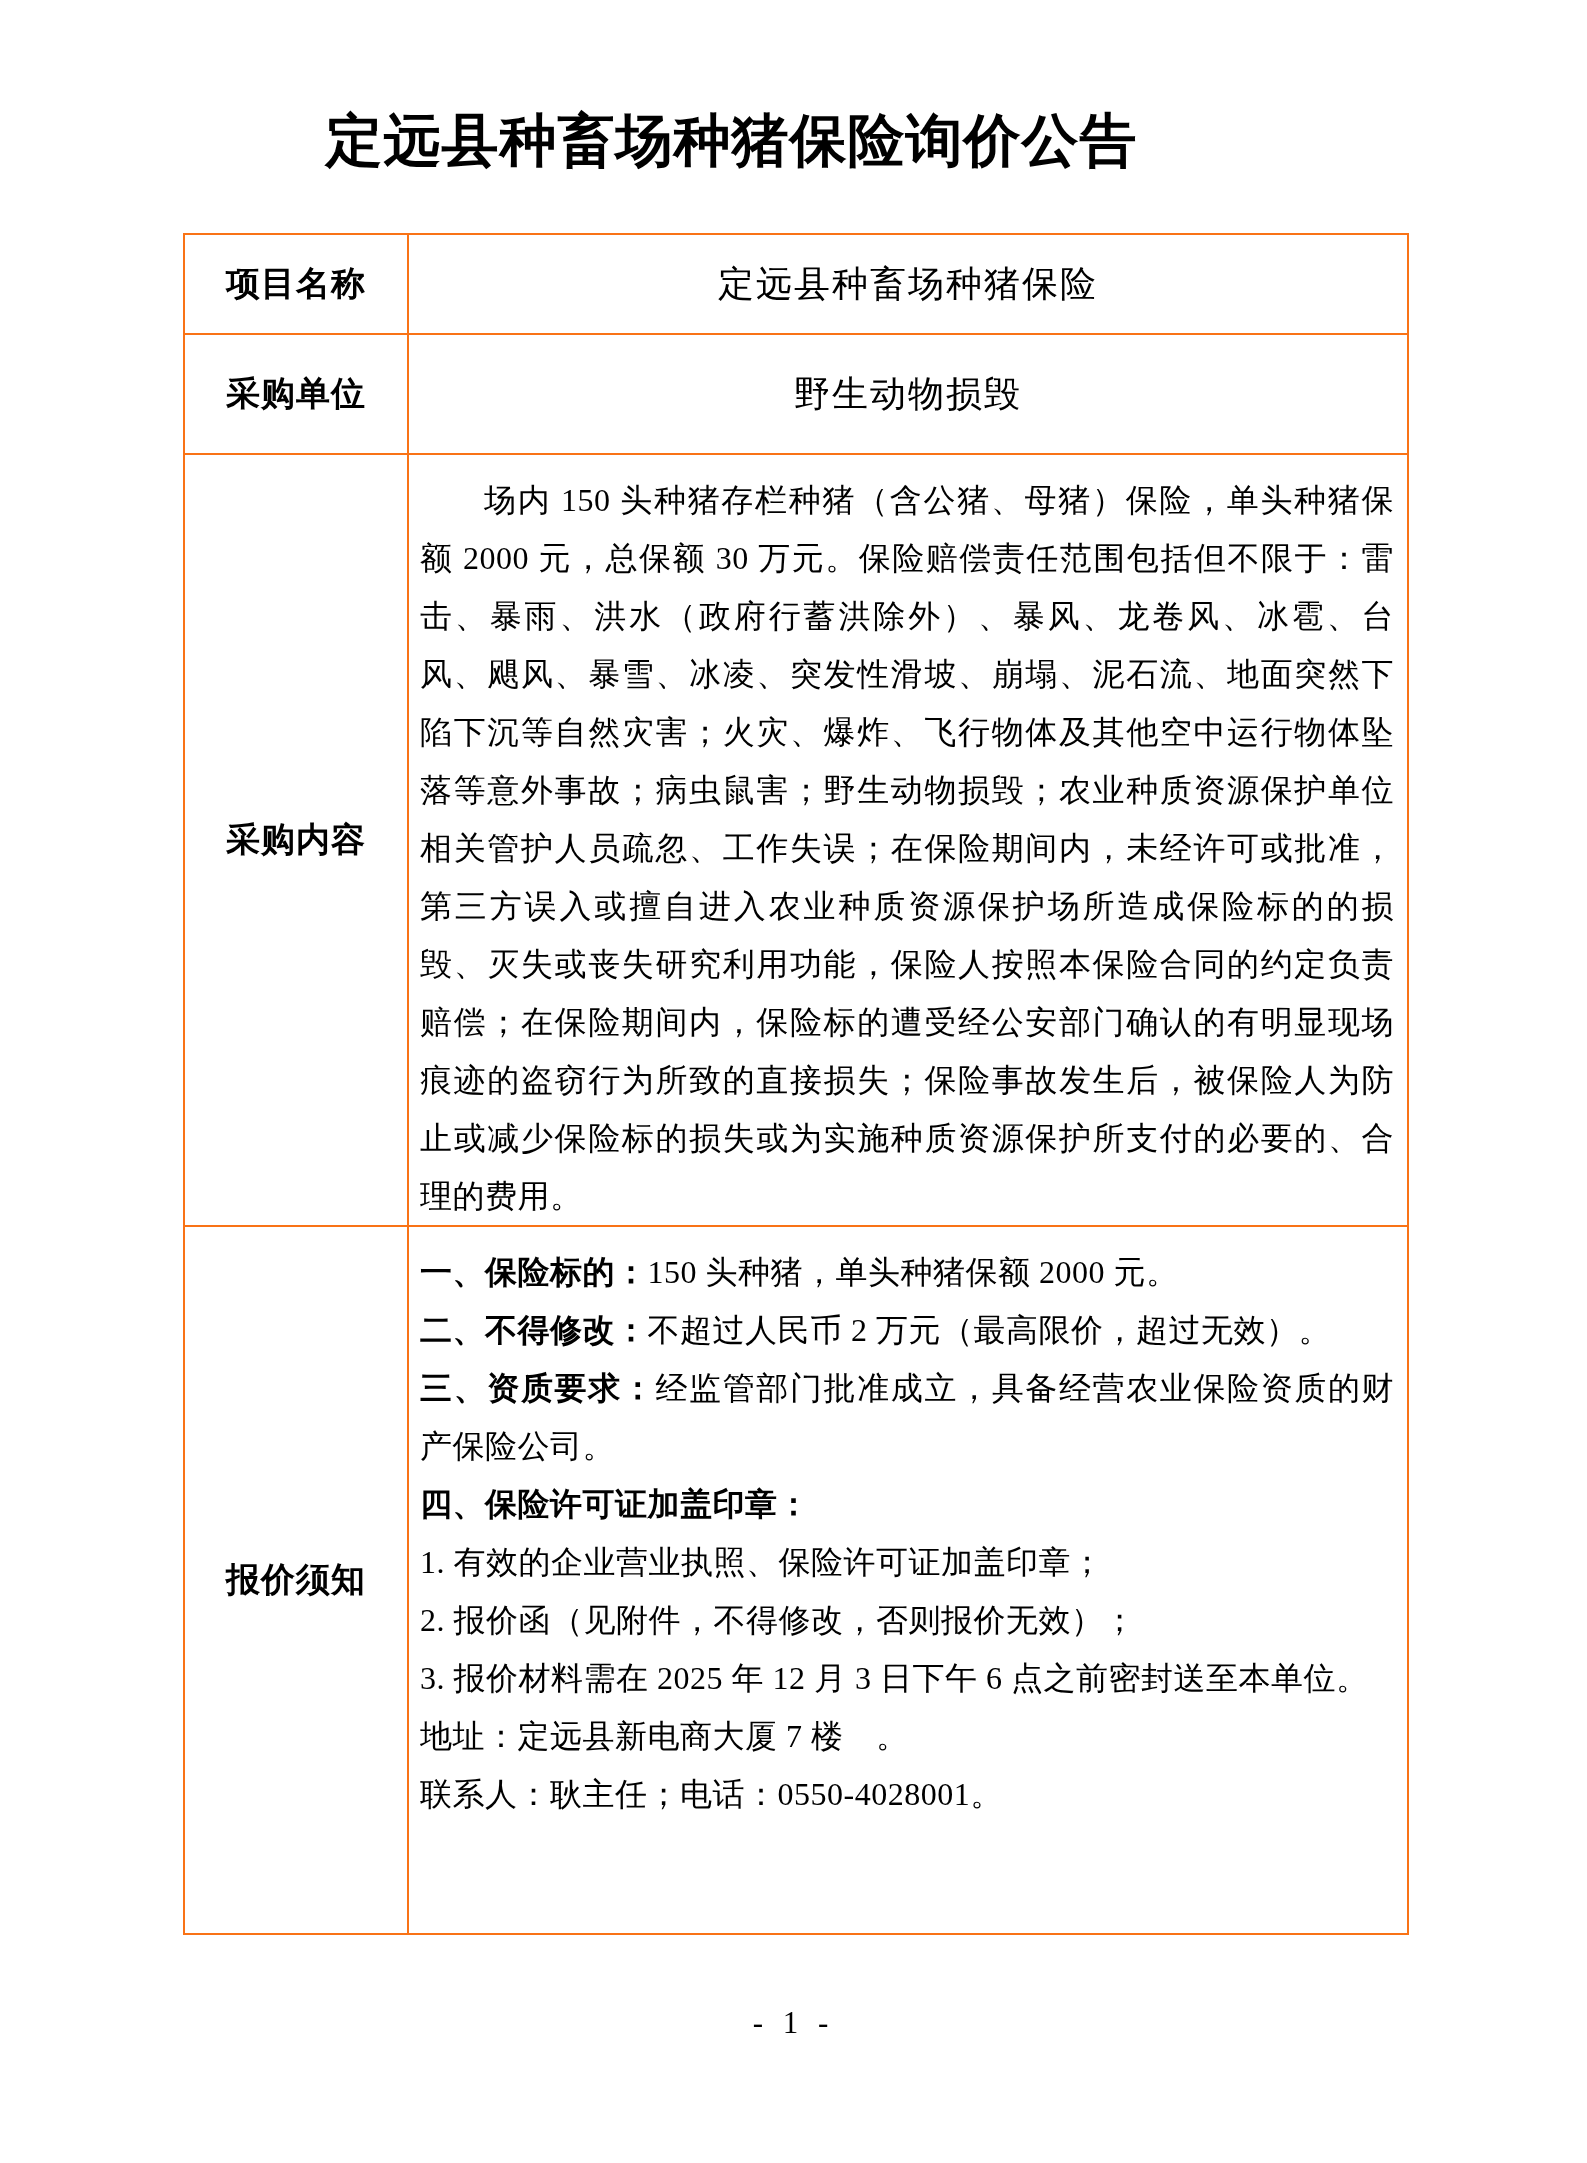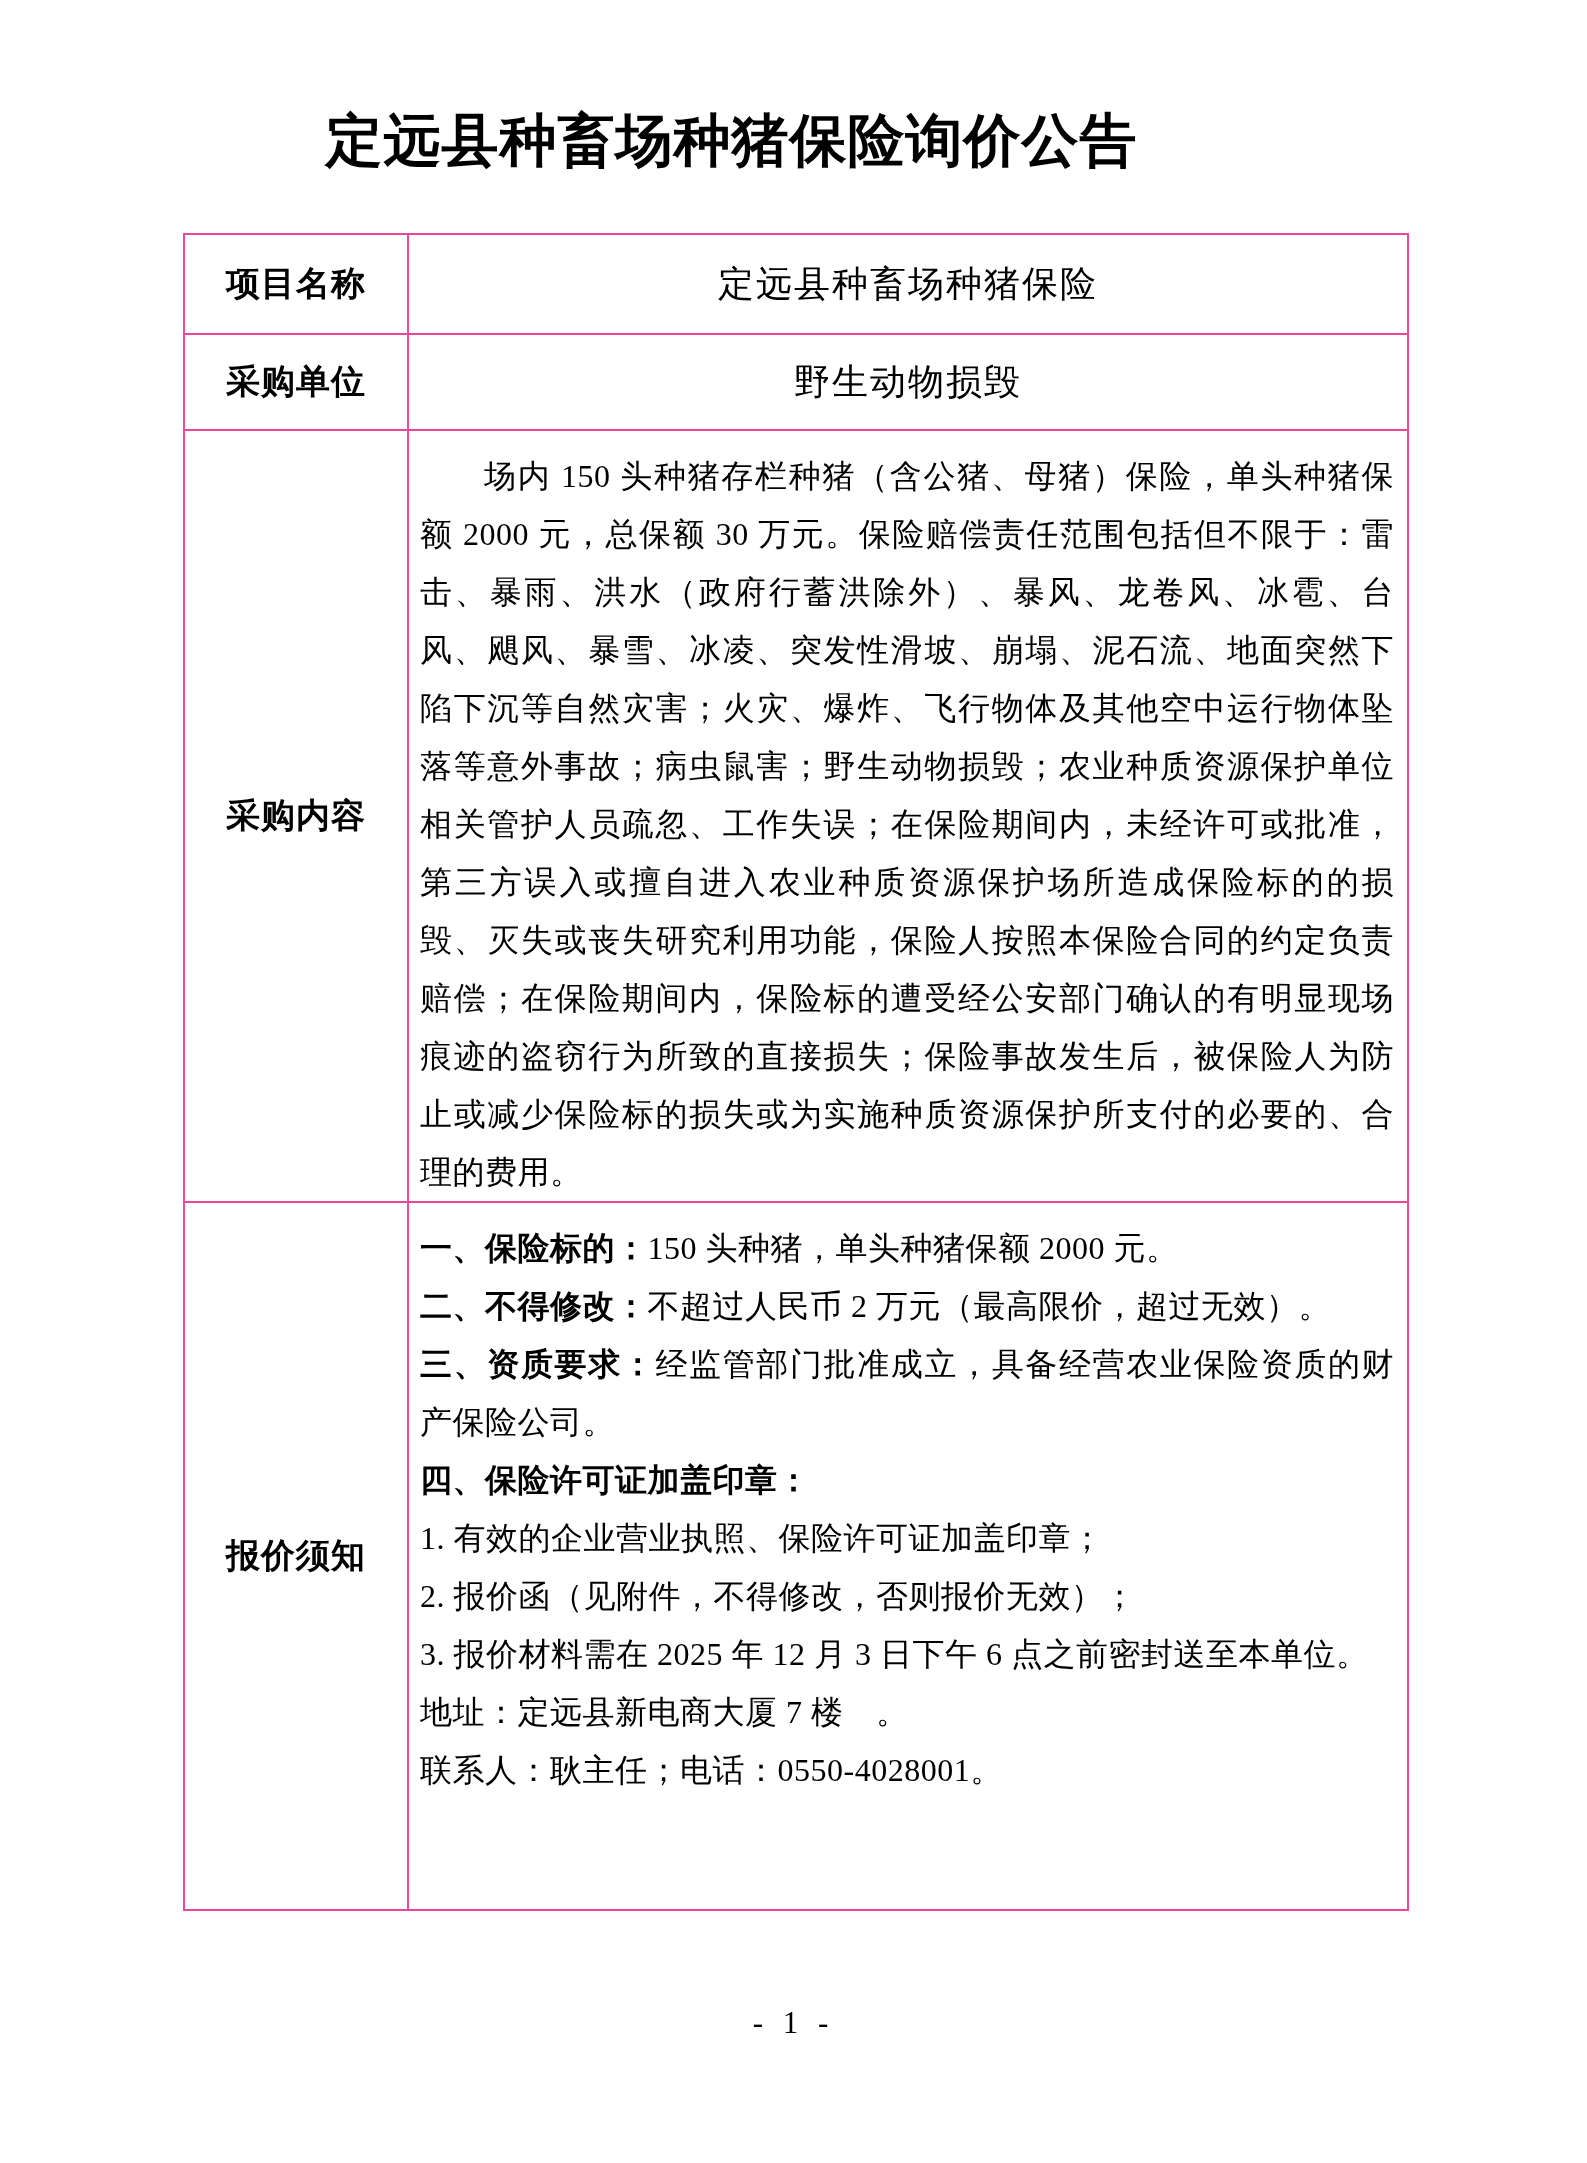--- a/index.html
+++ b/index.html
@@ -28,21 +28,21 @@
   }
   table.doc-table {
     position: absolute;
     left: 183px;
     top: 233px;
     width: 1226px;
     border-collapse: collapse;
     table-layout: fixed;
   }
   table.doc-table td {
-    border: 2px solid #ec4899;
+    border: 2px solid #f97316;
   }
   col.label-col { width: 224px; }
   td.label-cell {
     text-align: center;
     vertical-align: middle;
     font-family: "Liberation Sans", "DejaVu Sans", sans-serif;
     font-weight: 700;
     font-size: 34px;
     letter-spacing: 1px;
   }
@@ -96,21 +96,21 @@
 <table class="doc-table">
   <colgroup>
     <col class="label-col">
     <col>
   </colgroup>
   <tbody>
     <tr style="height:100px;">
       <td class="label-cell">项目名称</td>
       <td class="center-cell">定远县种畜场种猪保险</td>
     </tr>
-    <tr style="height:96px;">
+    <tr style="height:120px;">
       <td class="label-cell">采购单位</td>
       <td class="center-cell">野生动物损毁</td>
     </tr>
     <tr style="height:704px;">
       <td class="label-cell">采购内容</td>
       <td class="para-cell">
         <p class="content-para">场内 150 头种猪存栏种猪（含公猪、母猪）保险，单头种猪保额 2000 元，总保额 30 万元。保险赔偿责任范围包括但不限于：雷击、暴雨、洪水（政府行蓄洪除外）、暴风、龙卷风、冰雹、台风、飓风、暴雪、冰凌、突发性滑坡、崩塌、泥石流、地面突然下陷下沉等自然灾害；火灾、爆炸、飞行物体及其他空中运行物体坠落等意外事故；病虫鼠害；野生动物损毁；农业种质资源保护单位相关管护人员疏忽、工作失误；在保险期间内，未经许可或批准，第三方误入或擅自进入农业种质资源保护场所造成保险标的的损毁、灭失或丧失研究利用功能，保险人按照本保险合同的约定负责赔偿；在保险期间内，保险标的遭受经公安部门确认的有明显现场痕迹的盗窃行为所致的直接损失；保险事故发生后，被保险人为防止或减少保险标的损失或为实施种质资源保护所支付的必要的、合理的费用。</p>
       </td>
     </tr>
     <tr style="height:708px;">

